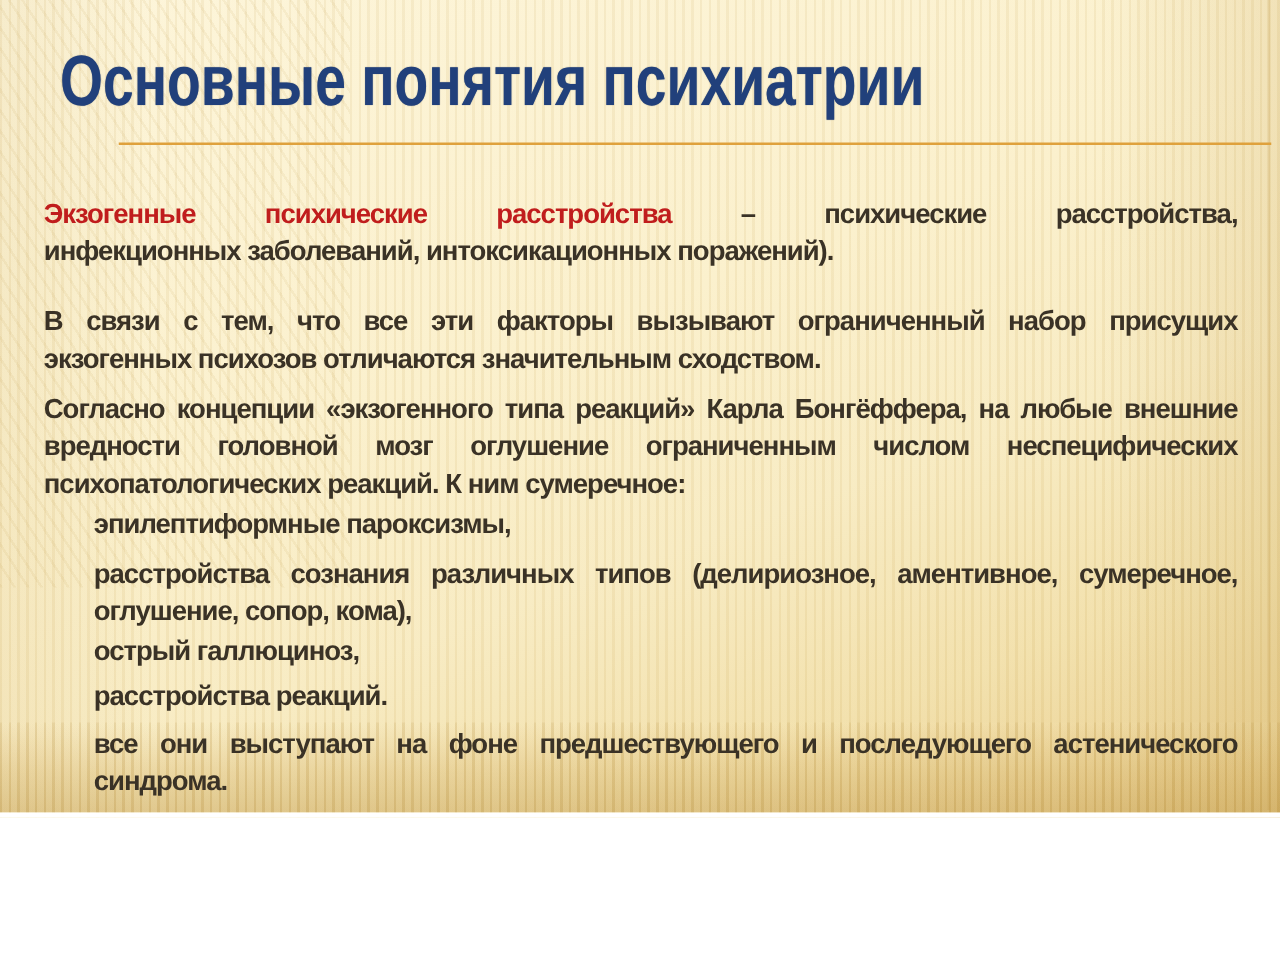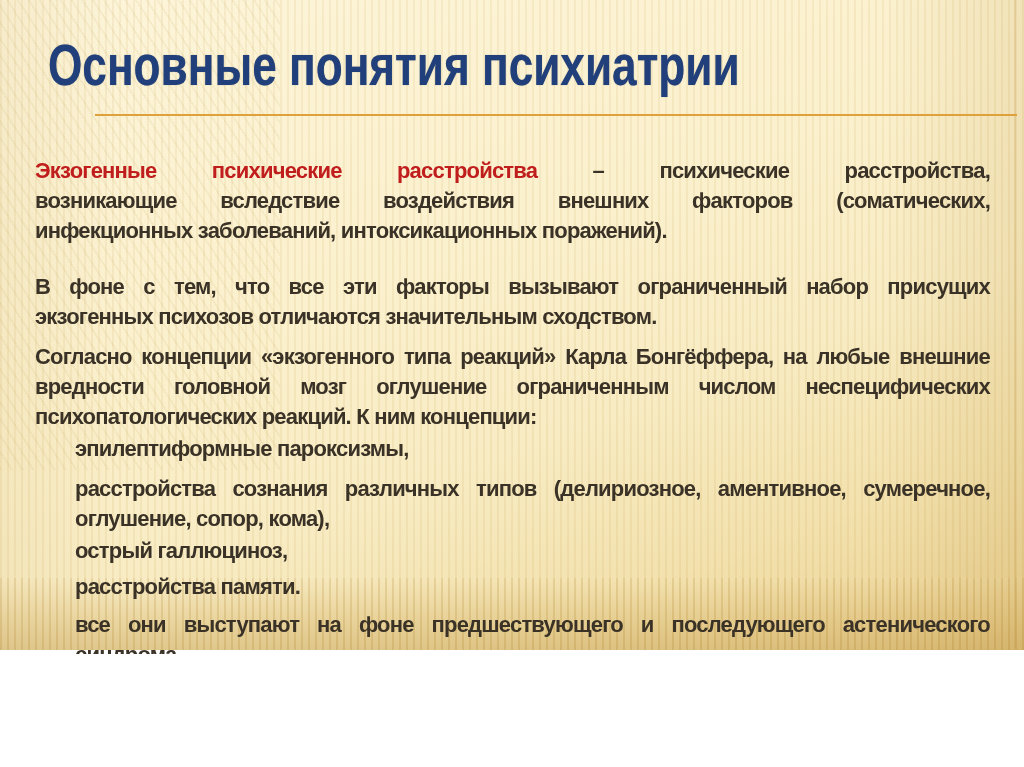--- a/index.html
+++ b/index.html
@@ -92,50 +92,49 @@
   <div class="bottom-white"></div>
   <div class="edge-line"></div>
 
   <div class="slide-title">Основные понятия психиатрии</div>
   <div class="title-rule"></div>
 
   <div class="content">
 
     <div class="para-definition">
       <div class="jline"><span class="hl-red">Экзогенные психические расстройства</span> <span>– психические расстройства,</span></div>
-      <div class="jline">возникающие вследствие воздействия внешних факторов (соматических,</div>
       <div class="jline last">инфекционных заболеваний, интоксикационных поражений).</div>
     </div>
 
     <div class="para-similarity">
-      <div class="jline">В фоне с тем, что все эти факторы вызывают ограниченный набор присущих</div>
+      <div class="jline">В связи с тем, что все эти факторы вызывают ограниченный набор присущих</div>
       <div class="jline last">экзогенных психозов отличаются значительным сходством.</div>
     </div>
 
     <div class="para-concept">
       <div class="jline">Согласно концепции «экзогенного типа реакций» Карла Бонгёффера, на любые внешние</div>
       <div class="jline">вредности головной мозг оглушение ограниченным числом неспецифических</div>
-      <div class="jline last">психопатологических реакций. К ним концепции:</div>
+      <div class="jline last">психопатологических реакций. К ним сумеречное:</div>
     </div>
 
     <div class="list-item li-2">
       <div class="jline last">эпилептиформные пароксизмы,</div>
     </div>
 
     <div class="list-item li-1">
       <div class="jline">расстройства сознания различных типов (делириозное, аментивное, сумеречное,</div>
       <div class="jline last">оглушение, сопор, кома),</div>
     </div>
 
     <div class="list-item li-3">
       <div class="jline last">острый галлюциноз,</div>
     </div>
 
     <div class="list-item li-4">
-      <div class="jline last">расстройства памяти.</div>
+      <div class="jline last">расстройства реакций.</div>
     </div>
 
     <div class="list-item li-5">
       <div class="jline">все они выступают на фоне предшествующего и последующего астенического</div>
       <div class="jline last">синдрома.</div>
     </div>
 
   </div>
 </div>
 

